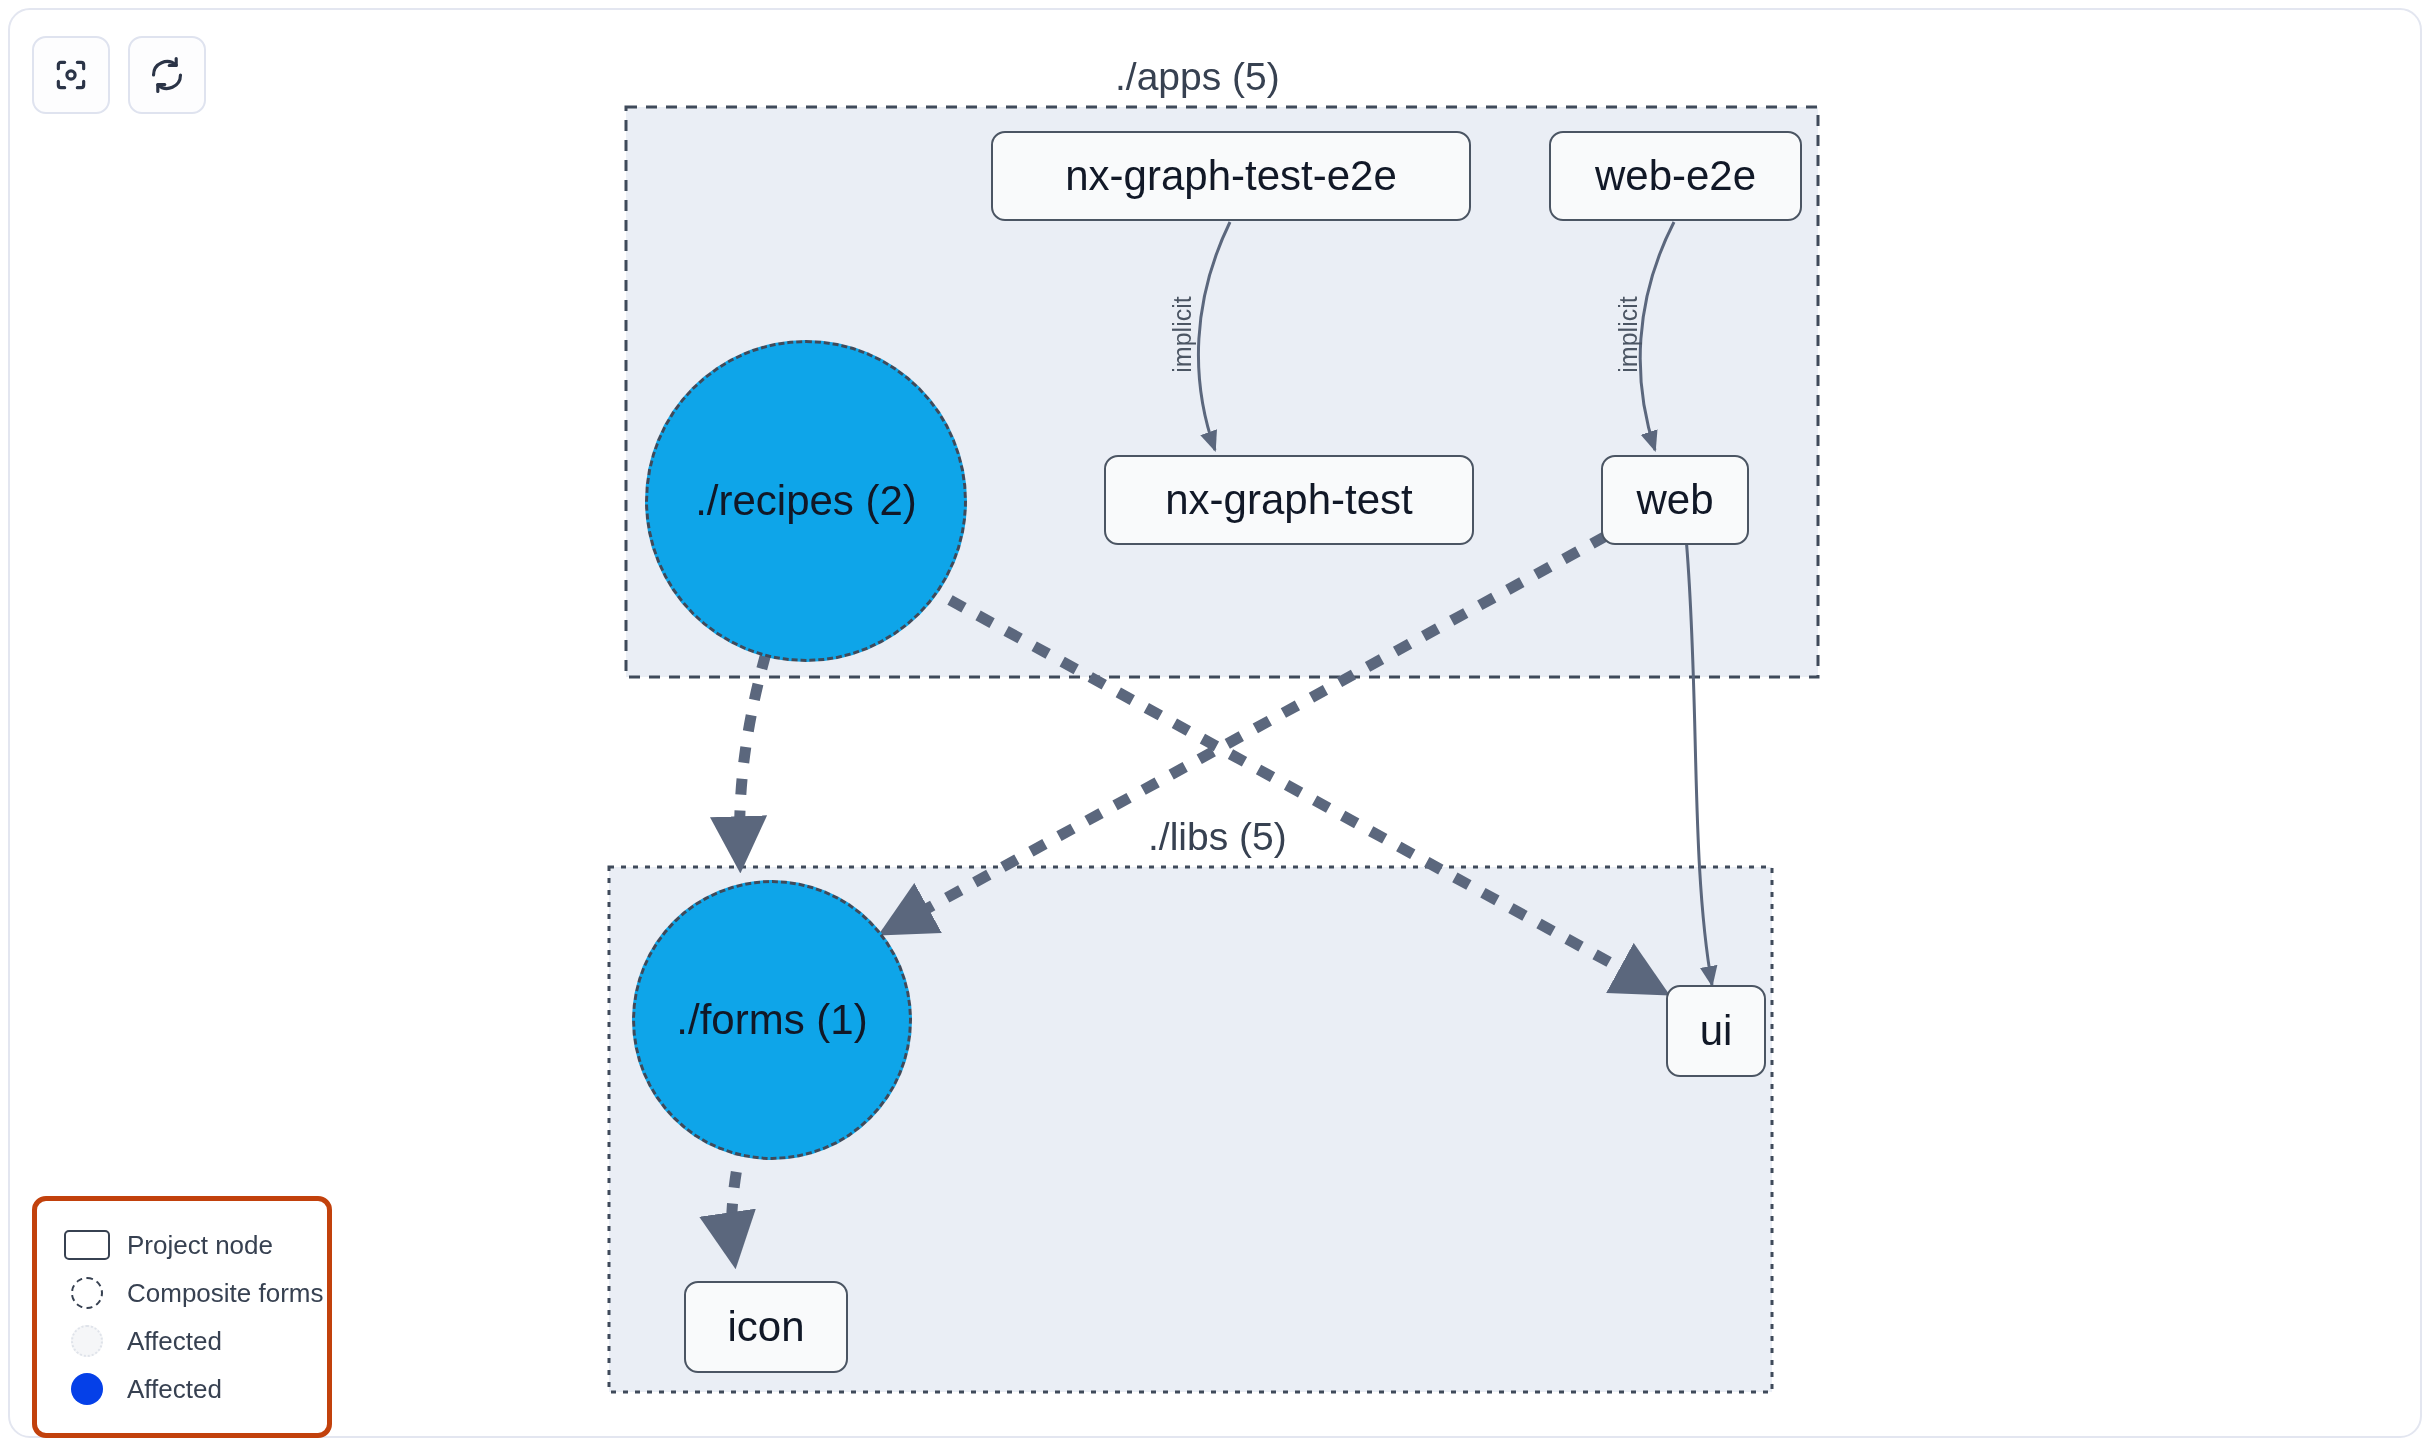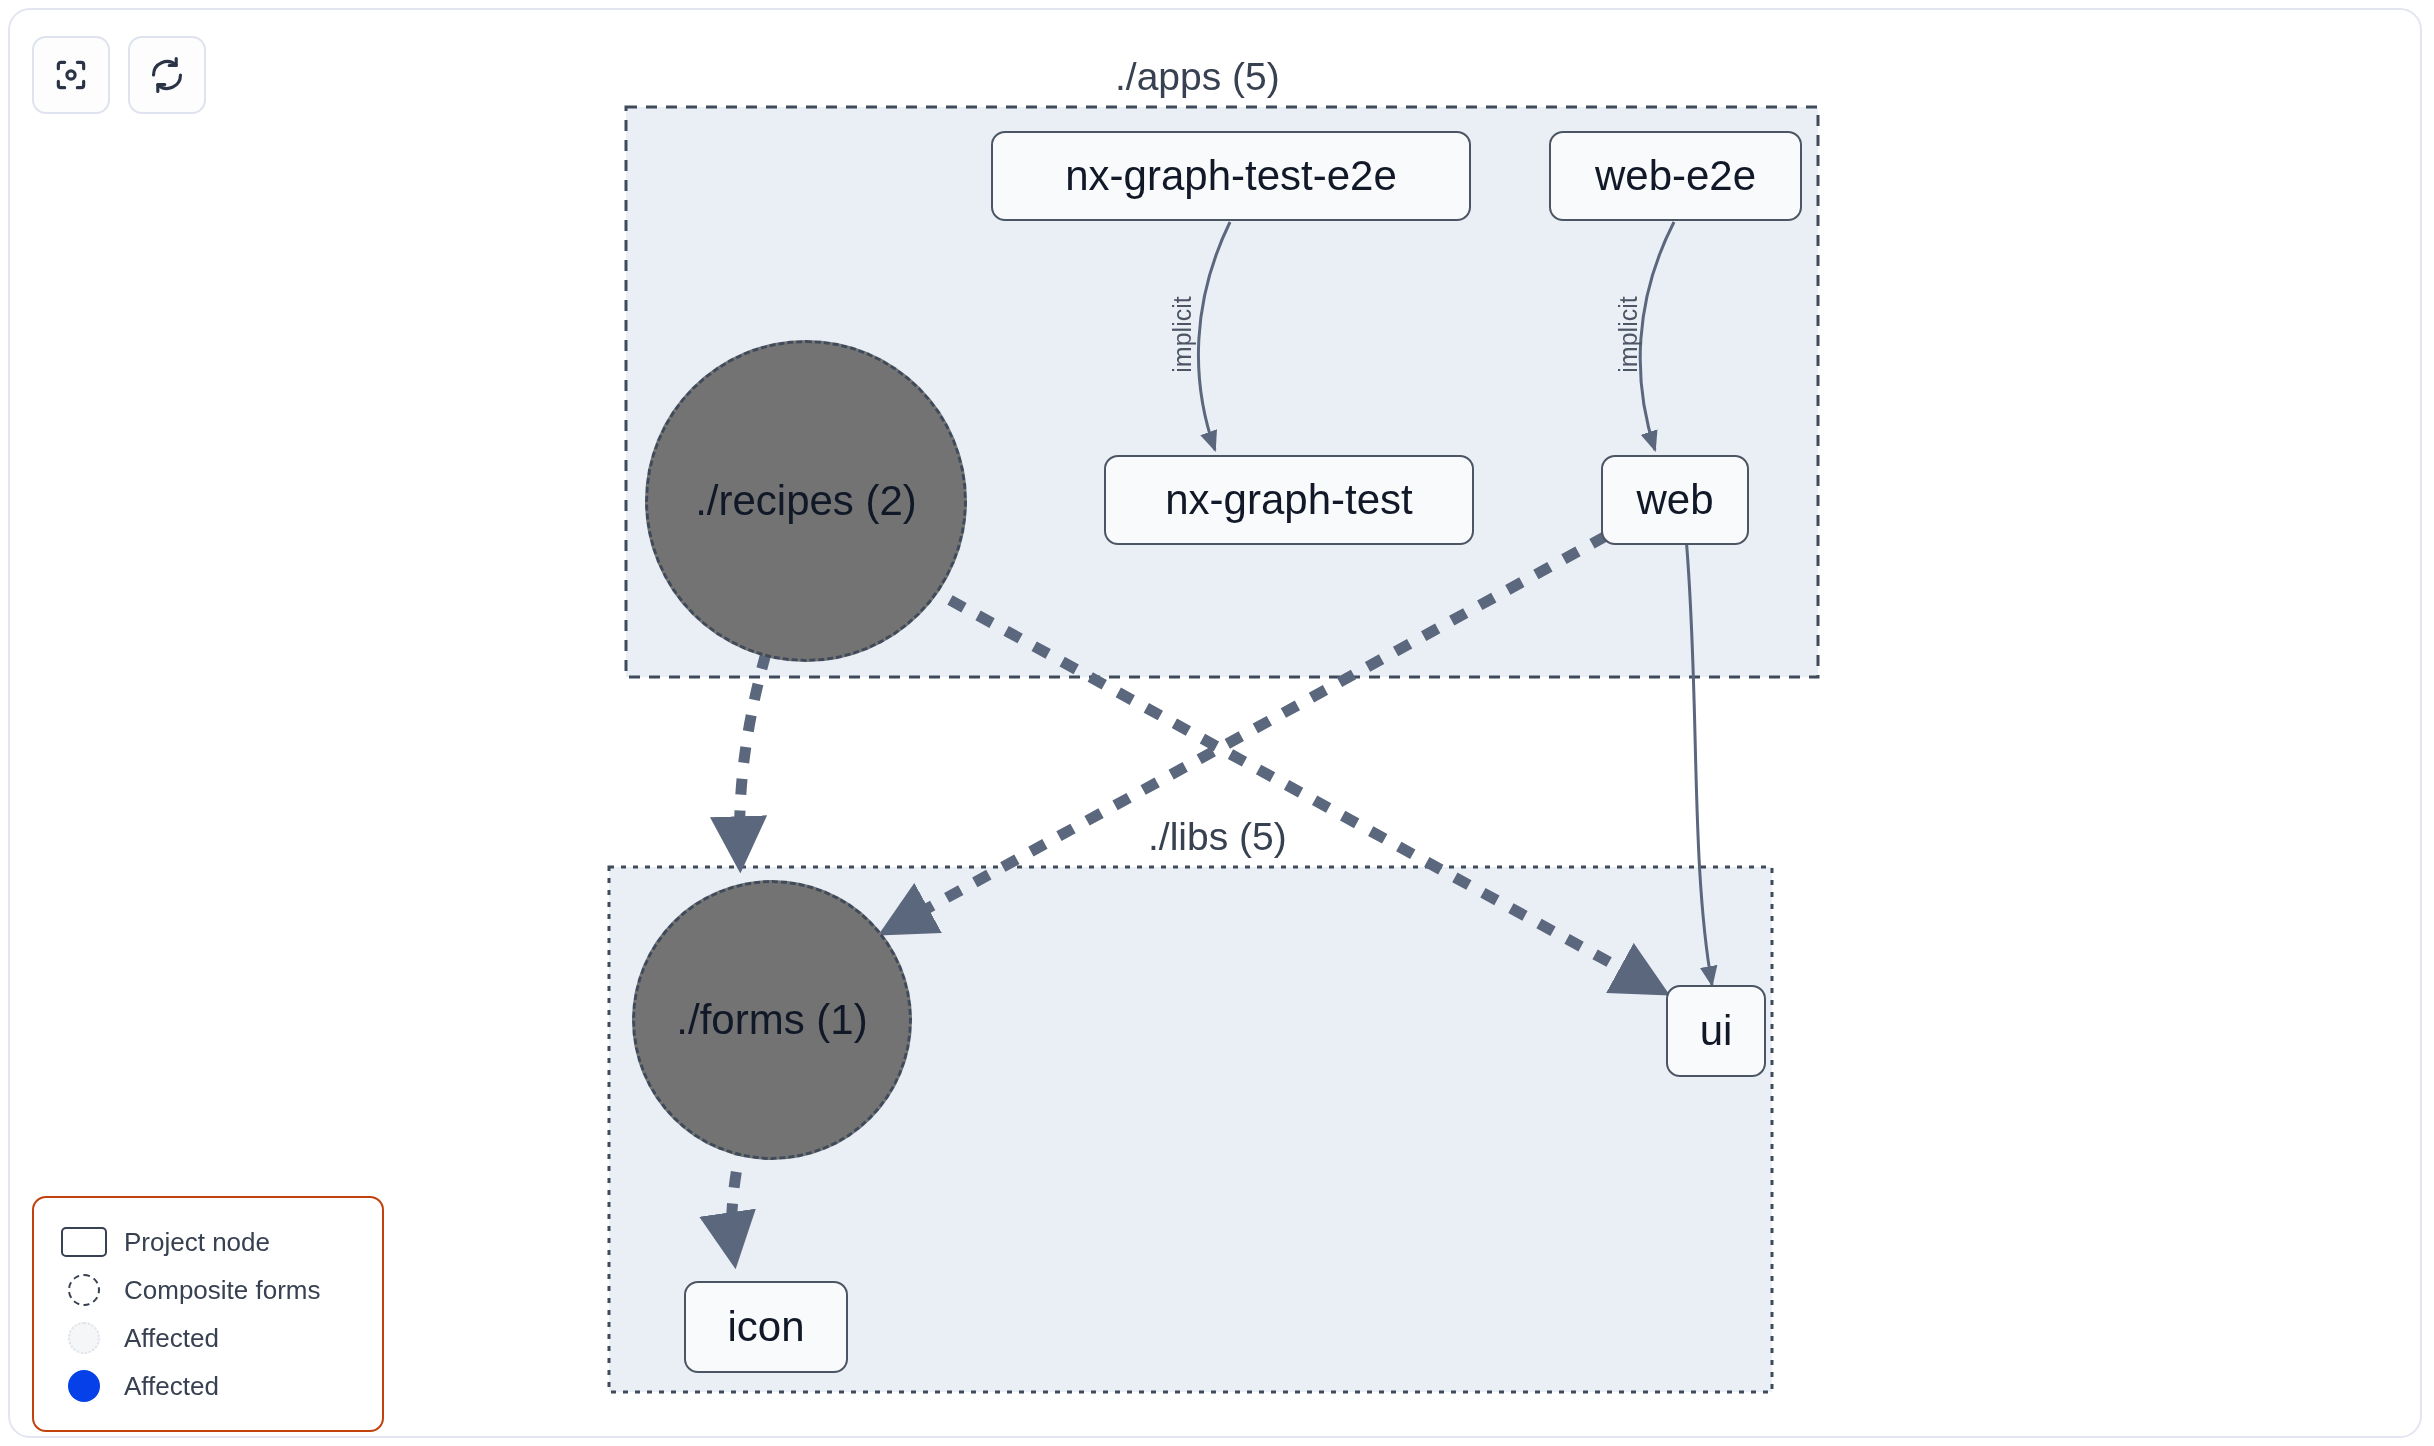--- a/index.html
+++ b/index.html
@@ -90,21 +90,21 @@
     z-index: 30;
     cursor: pointer;
     white-space: nowrap;
     padding: 0 10px;
   }
 
   
   .composite {
     position: absolute;
     box-sizing: border-box;
-    background: #737373;
+    background: #0ea5e9;
     border: 3px dashed #3f4a5a;
     border-radius: 50%;
     display: flex;
     align-items: center;
     justify-content: center;
     color: #111827;
     font-size: 42px;
     font-family: "Liberation Sans", sans-serif;
     z-index: 30;
     cursor: pointer;
@@ -121,22 +121,22 @@
     z-index: 25;
     white-space: nowrap;
     pointer-events: none;
   }
 
   
   .legend {
     position: absolute;
     left: 32px;
     top: 1196px;
-    width: 352px;
-    border: 2px solid #c2410c;
+    width: 300px;
+    border: 5px solid #c2410c;
     border-radius: 14px;
     background: #ffffff;
     padding: 20px 22px;
     box-sizing: border-box;
     z-index: 40;
   }
   .legend-row {
     display: flex;
     align-items: center;
     height: 48px;

